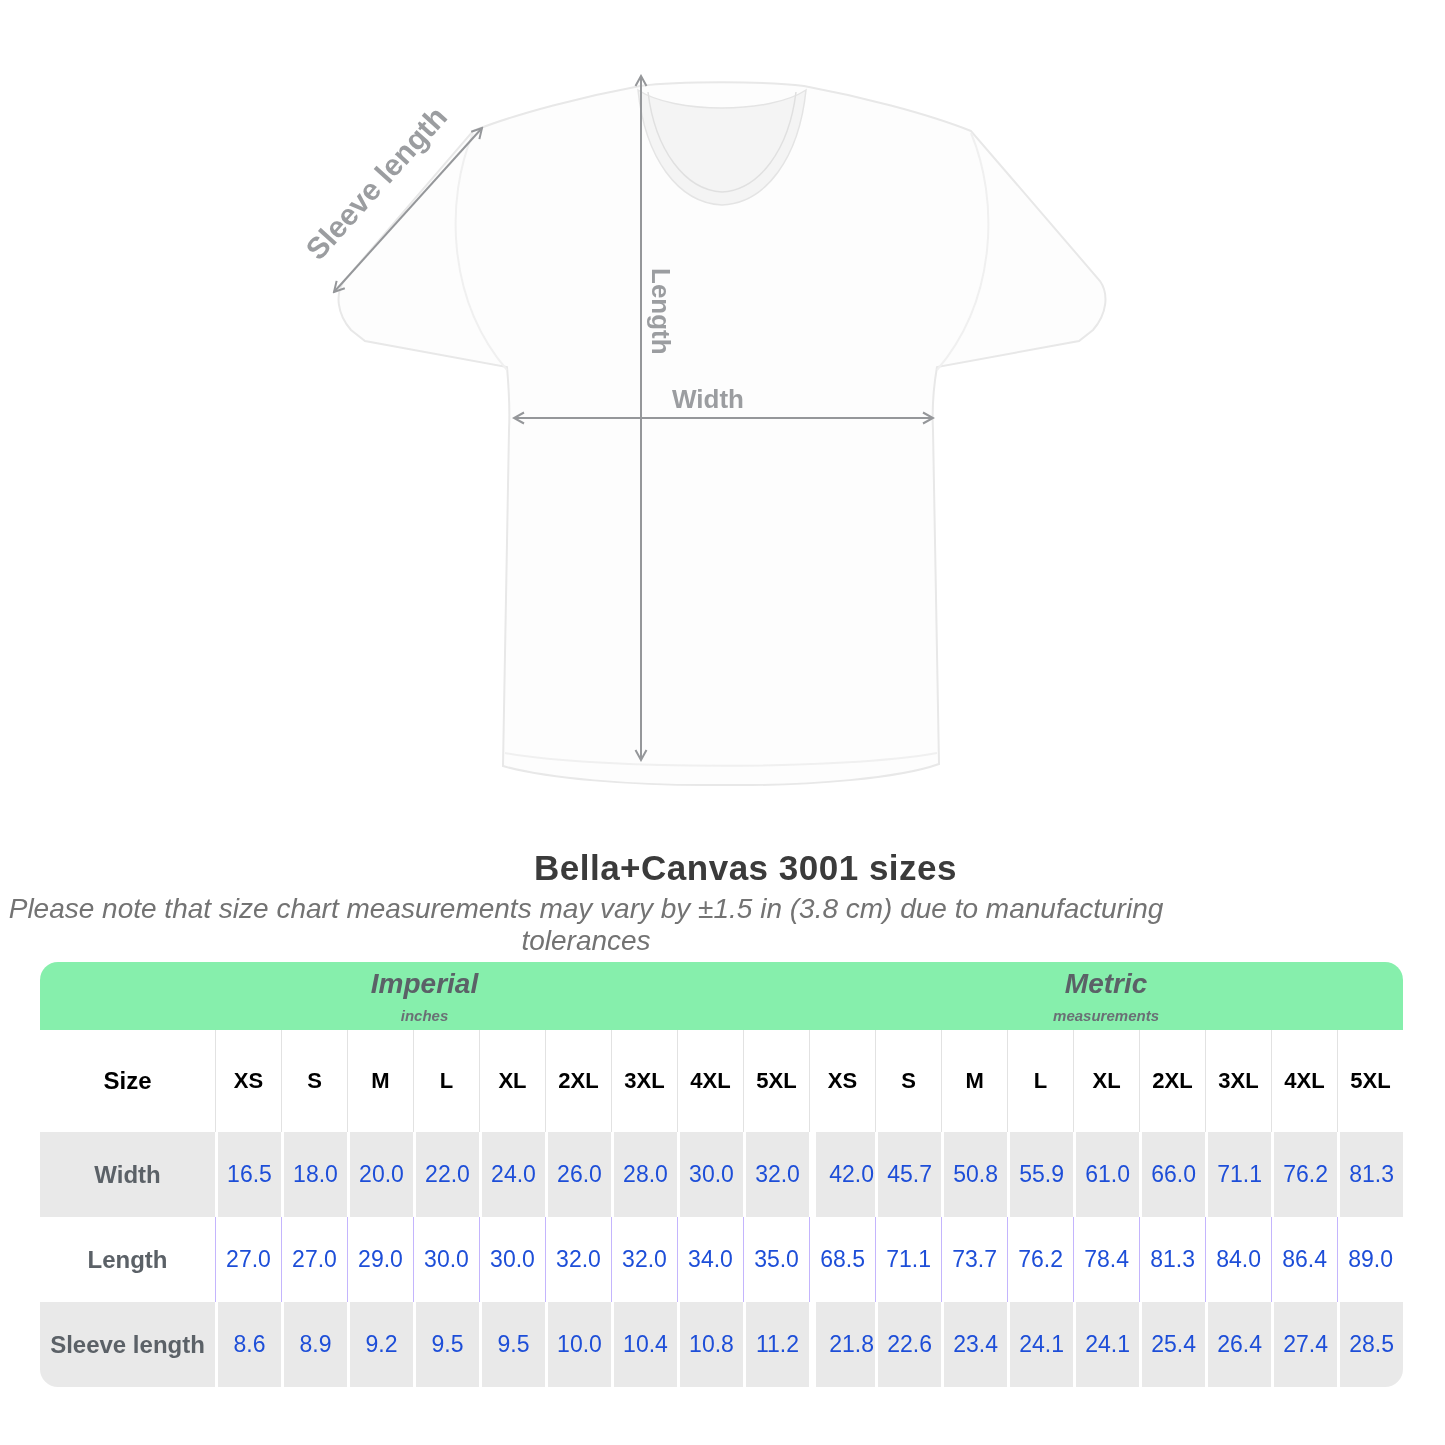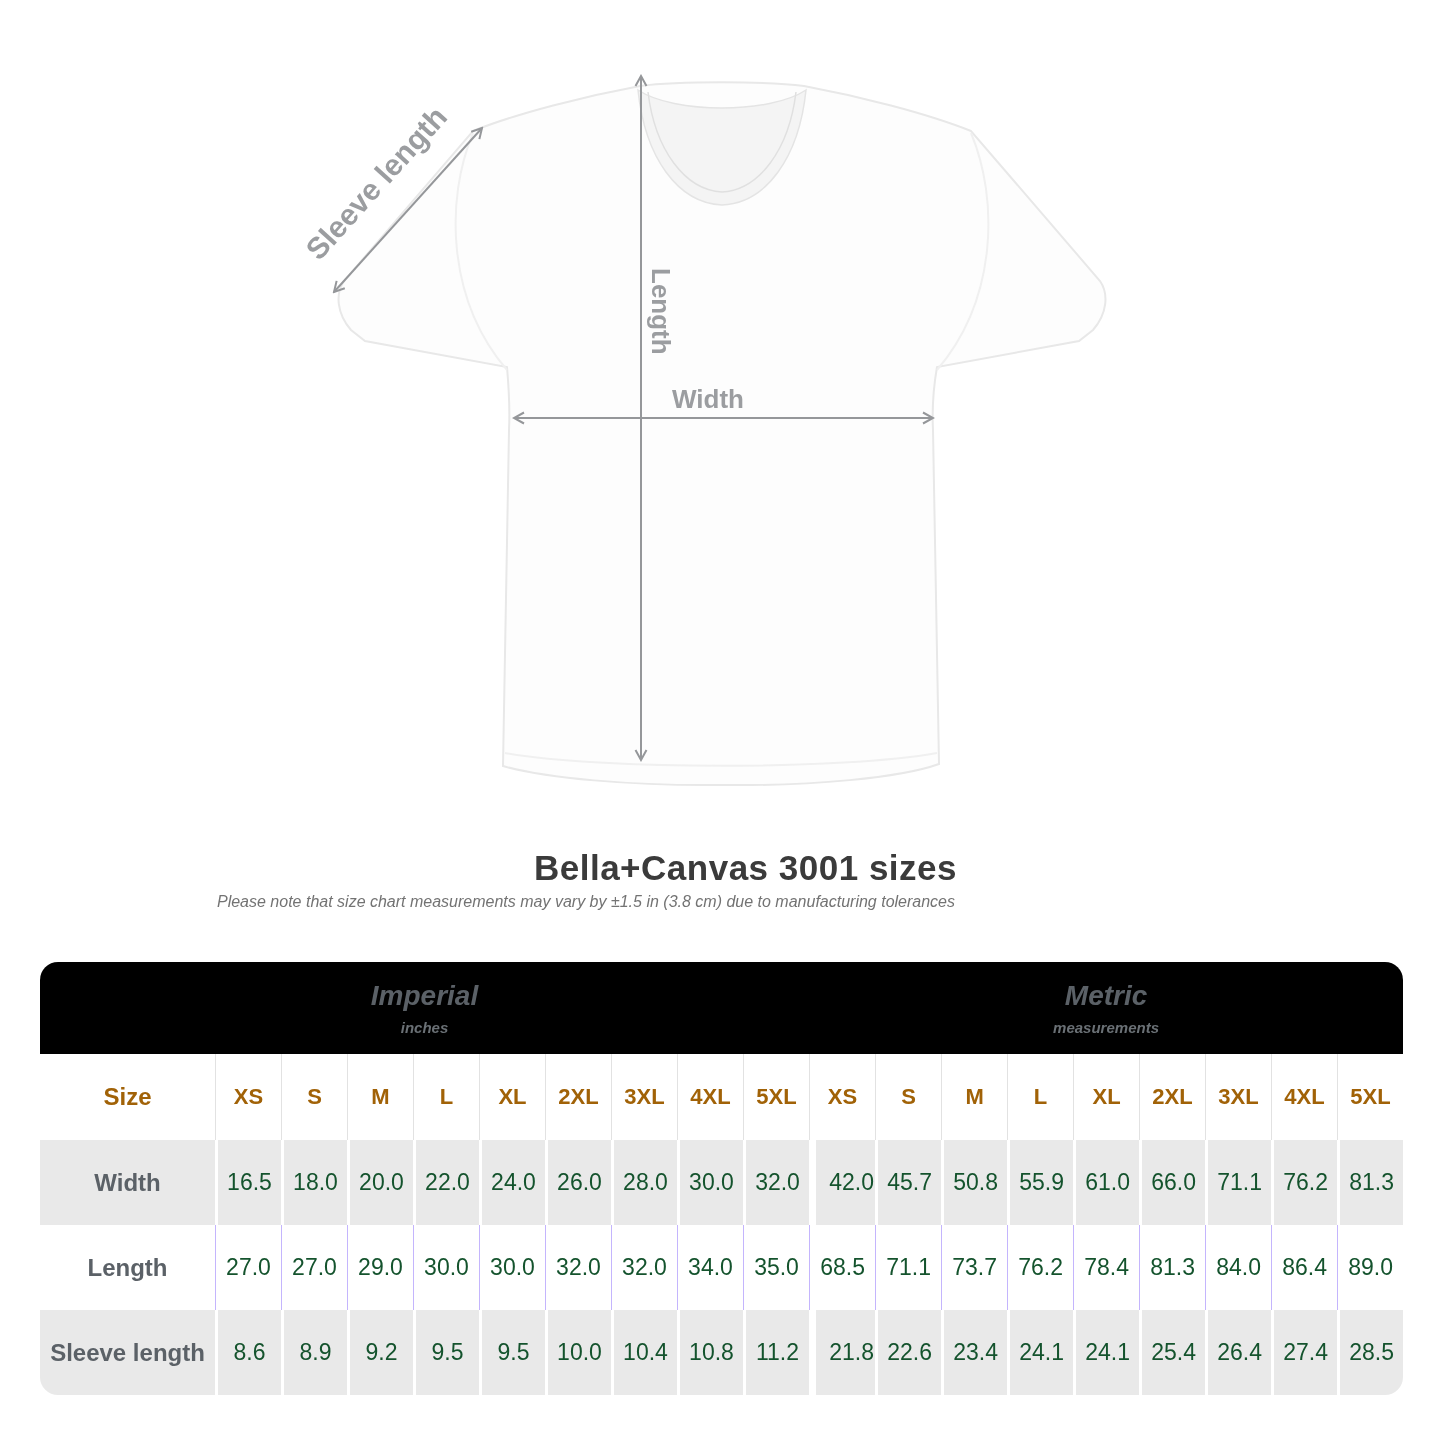--- a/index.html
+++ b/index.html
@@ -7,42 +7,42 @@
     width:1445px;height:1445px;position:relative;overflow:hidden;
     font-family:"Liberation Sans","DejaVu Sans",sans-serif;
   }
   .figure{position:absolute;top:0;left:0;}
   .page-title{
     position:absolute;top:848px;left:0;width:1445px;text-align:center;
     font-size:35px;font-weight:bold;color:#3b3b3b;letter-spacing:.5px;padding-left:23px;
   }
   .page-subtitle{
     position:absolute;top:893px;left:0;width:1172px;text-align:center;
-    font-size:16px;font-style:italic;color:#737373;
+    font-size:28px;font-style:italic;color:#737373;
   }
   .table-wrap{
     position:absolute;top:962px;left:40px;width:1363px;
     border-radius:18px;overflow:hidden;
   }
   table.size-table{
     border-collapse:separate;border-spacing:0;table-layout:fixed;
     width:1363px;
   }
   table.size-table th,table.size-table td{
     padding:0;text-align:center;vertical-align:middle;
   }
-  tr.band-row th{height:92px;background:#000000;vertical-align:middle;}
+  tr.band-row th{height:68px;background:#86efac;vertical-align:middle;}
   .group-name{font-size:28px;font-weight:bold;font-style:italic;color:#5b6167;line-height:1.15;}
   .group-unit{font-size:15px;font-style:italic;color:#6a7075;margin-top:7px;}
   tr.size-row th{
-    height:86px;background:#ffffff;border-left:1px solid #e2e2e2;
-    font-size:22px;font-weight:bold;color:#a16207;
+    height:102px;background:#ffffff;border-left:1px solid #e2e2e2;
+    font-size:22px;font-weight:bold;color:#000000;
   }
   tr.size-row th:first-child{border-left:none;font-size:24px;}
-  tr.data-row td{font-size:23px;color:#14532d;height:85px;}
+  tr.data-row td{font-size:23px;color:#1d4ed8;height:85px;}
   tr.data-row td.row-label{font-size:24px;font-weight:bold;color:#5b6167;}
   tr.data-gray td{background:#e9e9e9;border-left:3px solid #ffffff;}
   tr.data-gray td:first-child{border-left:none;}
   tr.data-gray td.metric-start{border-left-width:7px;padding-left:12px;}
   tr.data-white td{background:#ffffff;border-left:1px solid #c4b5fd;}
   tr.data-white td:first-child{border-left:none;}
   .ann-label{font-weight:bold;fill:#9b9da0;}
 </style>
 </head>
 <body>

